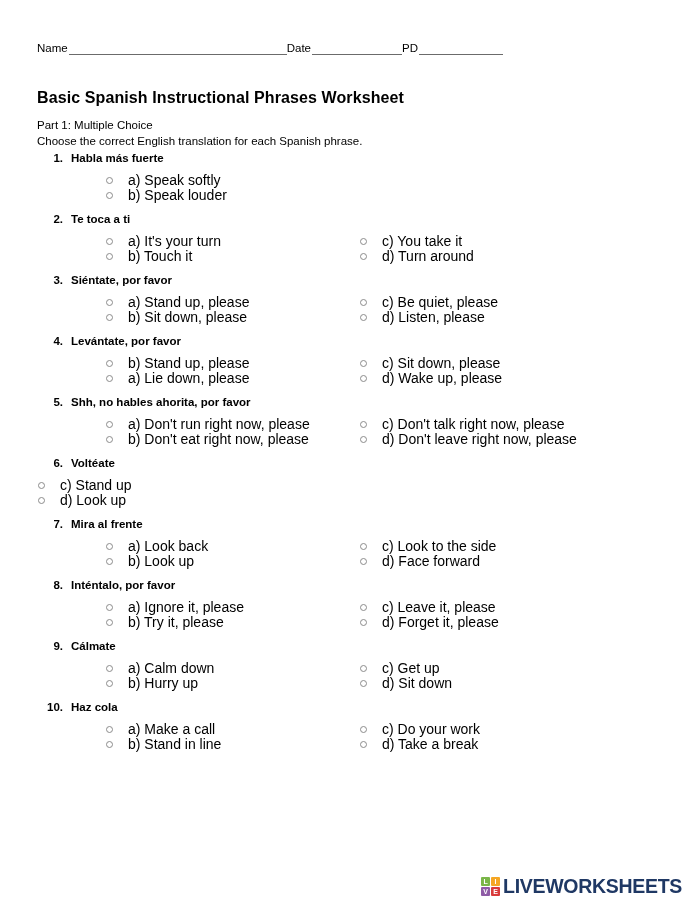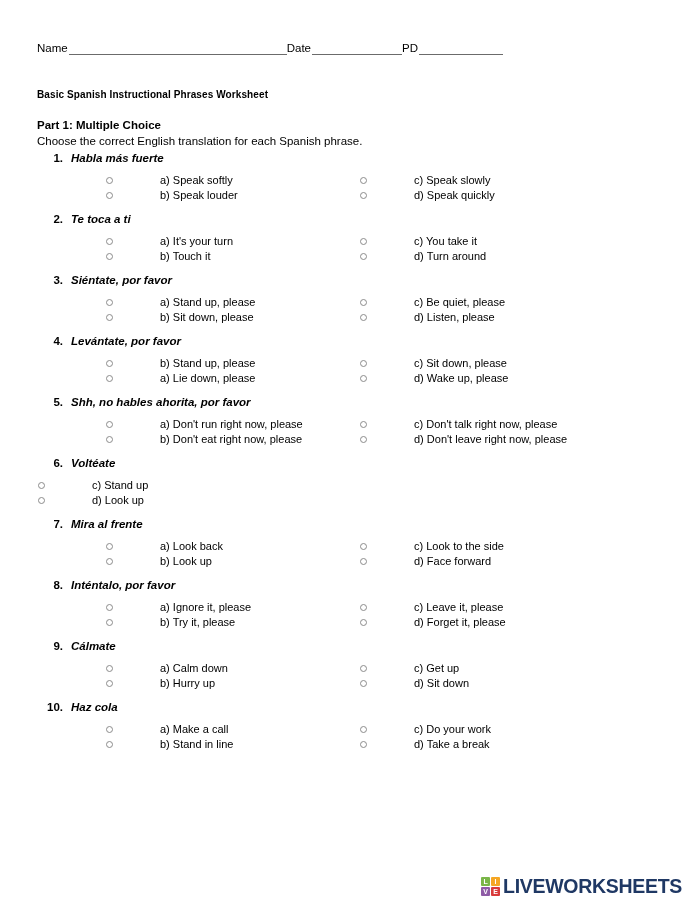--- a/index.html
+++ b/index.html
@@ -49,30 +49,30 @@
   }
   .rule-name   { width: 218px; }
   .rule-date   { width: 90px; }
   .rule-pd     { width: 84px; }
 
   
   .doc-title {
     position: absolute;
     left: 37px;
     top: 89px;
-    font-size: 10px;
+    font-size: 16px;
     font-weight: bold;
     letter-spacing: 0.1px;
   }
   .part-title {
     position: absolute;
     left: 37px;
     top: 119px;
     font-size: 11.5px;
-    font-weight: bold;
+    font-weight: normal;
   }
   .part-instructions {
     position: absolute;
     left: 37px;
     top: 135px;
     font-size: 11.5px;
   }
 
   
   .questions {
@@ -94,40 +94,38 @@
   .q-num {
     width: 34px;
     text-align: right;
     padding-right: 8px;
     box-sizing: border-box;
     flex: none;
     font-weight: bold;
   }
   .q-text {
     font-weight: bold;
-    font-style: italic;
   }
   .q-options {
     display: flex;
     padding-top: 9px;
     padding-bottom: 8px;
   }
   .opt-col {
     flex: none;
   }
   .opt-col-left  { width: 322px; padding-left: 68px; box-sizing: border-box; }
   .opt-col-right { width: 304px; padding-left: 0px;  box-sizing: border-box; }
 
   .option {
     display: flex;
     align-items: center;
-    font-size: 11px;
+    font-size: 14px;
     line-height: 15px;
     height: 15px;
-    gap: 32px;
   }
   .bullet {
     width: 5px;
     height: 5px;
     border: 1px solid #8c8c8c;
     border-radius: 50%;
     background: #ffffff;
     flex: none;
     margin-right: 15px;
     margin-left: 1px;
@@ -201,30 +199,20 @@
           <div class="opt-col opt-col-left">
             <div class="option">
               <span class="bullet"></span>
               <span class="opt-text">a) Speak softly</span>
             </div>
             <div class="option">
               <span class="bullet"></span>
               <span class="opt-text">b) Speak louder</span>
             </div>
           </div>
-          <div class="opt-col opt-col-right">
-            <div class="option">
-              <span class="bullet"></span>
-              <span class="opt-text">c) Speak slowly</span>
-            </div>
-            <div class="option">
-              <span class="bullet"></span>
-              <span class="opt-text">d) Speak quickly</span>
-            </div>
-          </div>
         </div>
       </div>
       <div class="question">
         <div class="q-head">
           <span class="q-num">2.</span>
           <span class="q-text">Te toca a ti</span>
         </div>
         <div class="q-options">
           <div class="opt-col opt-col-left">
             <div class="option">

